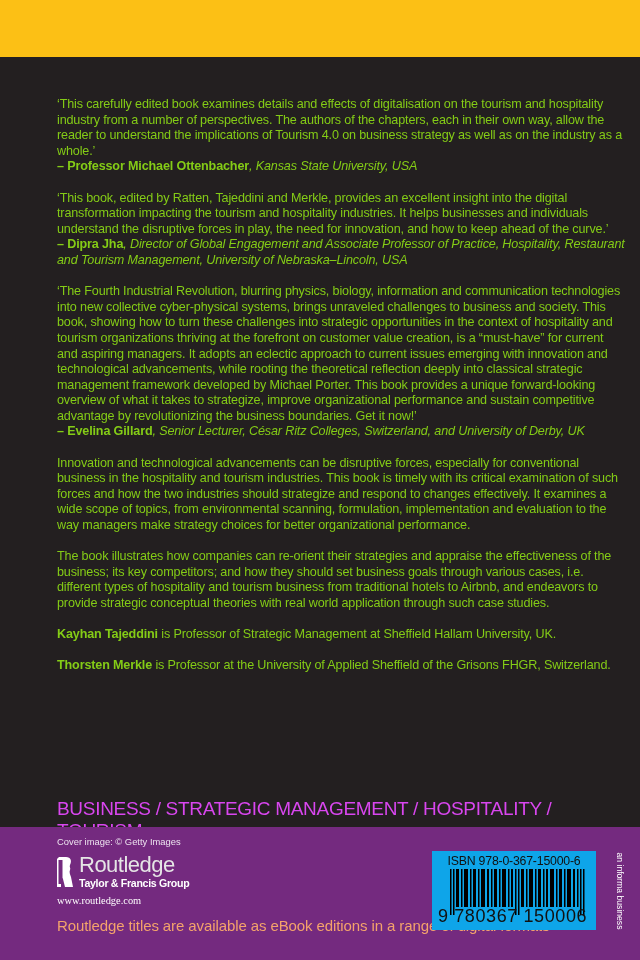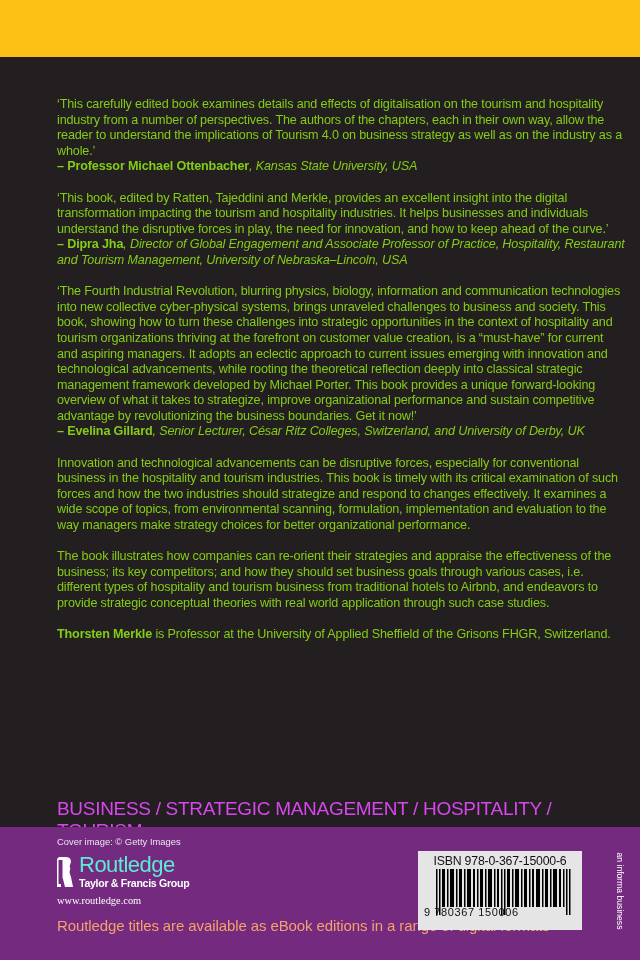--- a/index.html
+++ b/index.html
@@ -8,28 +8,28 @@
   .dark { position:absolute; left:0; top:57px; width:640px; height:770px; background:#231f20; }
   .content { position:absolute; left:57px; top:97px; width:570px; color:#84cc16; font-size:12.6px; line-height:15.6px; letter-spacing:-0.15px; }
   .content p { margin:0 0 15.6px 0; }
   .content b { font-weight:bold; }
   .content i { font-style:italic;text-align:right; }
   .subjects { position:absolute; left:57px; top:798px; color:#d946ef; font-size:19px; letter-spacing:-0.3px; }
   .footer { position:absolute; left:0; top:827px; width:640px; height:133px; background:#742a7f; }
   .cover-credit { position:absolute; left:57px; top:836px; font-size:9.4px; color:#ede3ef; }
   .logo { position:absolute; left:57px; top:857px; width:130px; height:34px; }
   .logo-mark { position:absolute; left:0; top:0; width:16px; height:30px; }
-  .logo-name { position:absolute; left:22px; top:-5px; font-size:22px; color:#5eead4; letter-spacing:-0.5px; }
+  .logo-name { position:absolute; left:22px; top:-5px; font-size:22px; color:#e5e5e5; letter-spacing:-0.5px; }
   .logo-sub { position:absolute; left:22px; top:20px; font-size:10.6px; color:#ffffff; font-weight:bold; letter-spacing:-0.3px; white-space:nowrap; }
   .website { position:absolute; left:57px; top:895px; font-size:10.4px; color:#ffffff;font-family:Liberation Serif, serif; }
   .ebook-note { position:absolute; left:57px; top:917px; font-size:15px; color:#f4a36b; white-space:nowrap; letter-spacing:-0.1px; }
-  .barcode-box { position:absolute; left:418px; top:851px; width:164px; height:79px; background:#e5e5e5; }
+  .barcode-box { position:absolute; left:432px; top:851px; width:164px; height:79px; background:#0ea5e9; }
   .isbn-text { position:absolute; left:0; top:3px; width:164px; text-align:center; font-size:12.3px; color:#111; letter-spacing:-0.2px; }
   .bars { position:absolute; left:18px; top:18px; width:135px; height:46px; }
-  .digits { position:absolute; left:6px; top:55px; font-size:11px; color:#111; letter-spacing:0.6px; white-space:nowrap; background:transparent; }
+  .digits { position:absolute; left:6px; top:55px; font-size:18px; color:#111; letter-spacing:0.6px; white-space:nowrap; background:transparent; }
   .informa { position:absolute; left:612px; top:848px; width:14px; height:88px; }
   .informa span { position:absolute; left:-36px; top:38px; width:88px; transform:rotate(90deg); font-size:8.6px; color:#ffffff; white-space:nowrap; text-align:center; }
 </style>
 </head>
 <body>
 
 <div class="top-band"></div>
 <div class="dark"></div>
 
 <div class="content">
@@ -40,20 +40,21 @@
   <p>
     <span>‘This book, edited by Ratten, Tajeddini and Merkle, provides an excellent insight into the digital transformation impacting the tourism and hospitality industries. It helps businesses and individuals understand the disruptive forces in play, the need for innovation, and how to keep ahead of the curve.’</span><br>
     <b>– Dipra Jha</b><i>, Director of Global Engagement and Associate Professor of Practice, Hospitality, Restaurant and Tourism Management, University of Nebraska–Lincoln, USA</i>
   </p>
   <p>
     <span>‘The Fourth Industrial Revolution, blurring physics, biology, information and communication technologies into new collective cyber-physical systems, brings unraveled challenges to business and society. This book, showing how to turn these challenges into strategic opportunities in the context of hospitality and tourism organizations thriving at the forefront on customer value creation, is a “must-have” for current and aspiring managers. It adopts an eclectic approach to current issues emerging with innovation and technological advancements, while rooting the theoretical reflection deeply into classical strategic management framework developed by Michael Porter. This book provides a unique forward-looking overview of what it takes to strategize, improve organizational performance and sustain competitive advantage by revolutionizing the business boundaries. Get it now!’</span><br>
     <b>– Evelina Gillard</b><i>, Senior Lecturer, César Ritz Colleges, Switzerland, and University of Derby, UK</i>
   </p>
   <p>Innovation and technological advancements can be disruptive forces, especially for conventional business in the hospitality and tourism industries. This book is timely with its critical examination of such forces and how the two industries should strategize and respond to changes effectively. It examines a wide scope of topics, from environmental scanning, formulation, implementation and evaluation to the way managers make strategy choices for better organizational performance.</p>
   <p>The book illustrates how companies can re-orient their strategies and appraise the effectiveness of the business; its key competitors; and how they should set business goals through various cases, i.e. different types of hospitality and tourism business from traditional hotels to Airbnb, and endeavors to provide strategic conceptual theories with real world application through such case studies.</p>
+  <p><b>Kayhan Tajeddini</b><span> is Professor of Strategic Management at Sheffield Hallam University, UK.</span></p>
   <p><b>Thorsten Merkle</b><span> is Professor at the University of Applied Sheffield of the Grisons FHGR, Switzerland.</span></p>
 </div>
 
 <div class="subjects">BUSINESS / STRATEGIC MANAGEMENT / HOSPITALITY / TOURISM</div>
 
 <div class="footer"></div>
 <div class="cover-credit">Cover image: © Getty Images</div>
 
 <div class="logo">
   <svg class="logo-mark" viewBox="0 0 16 30">

